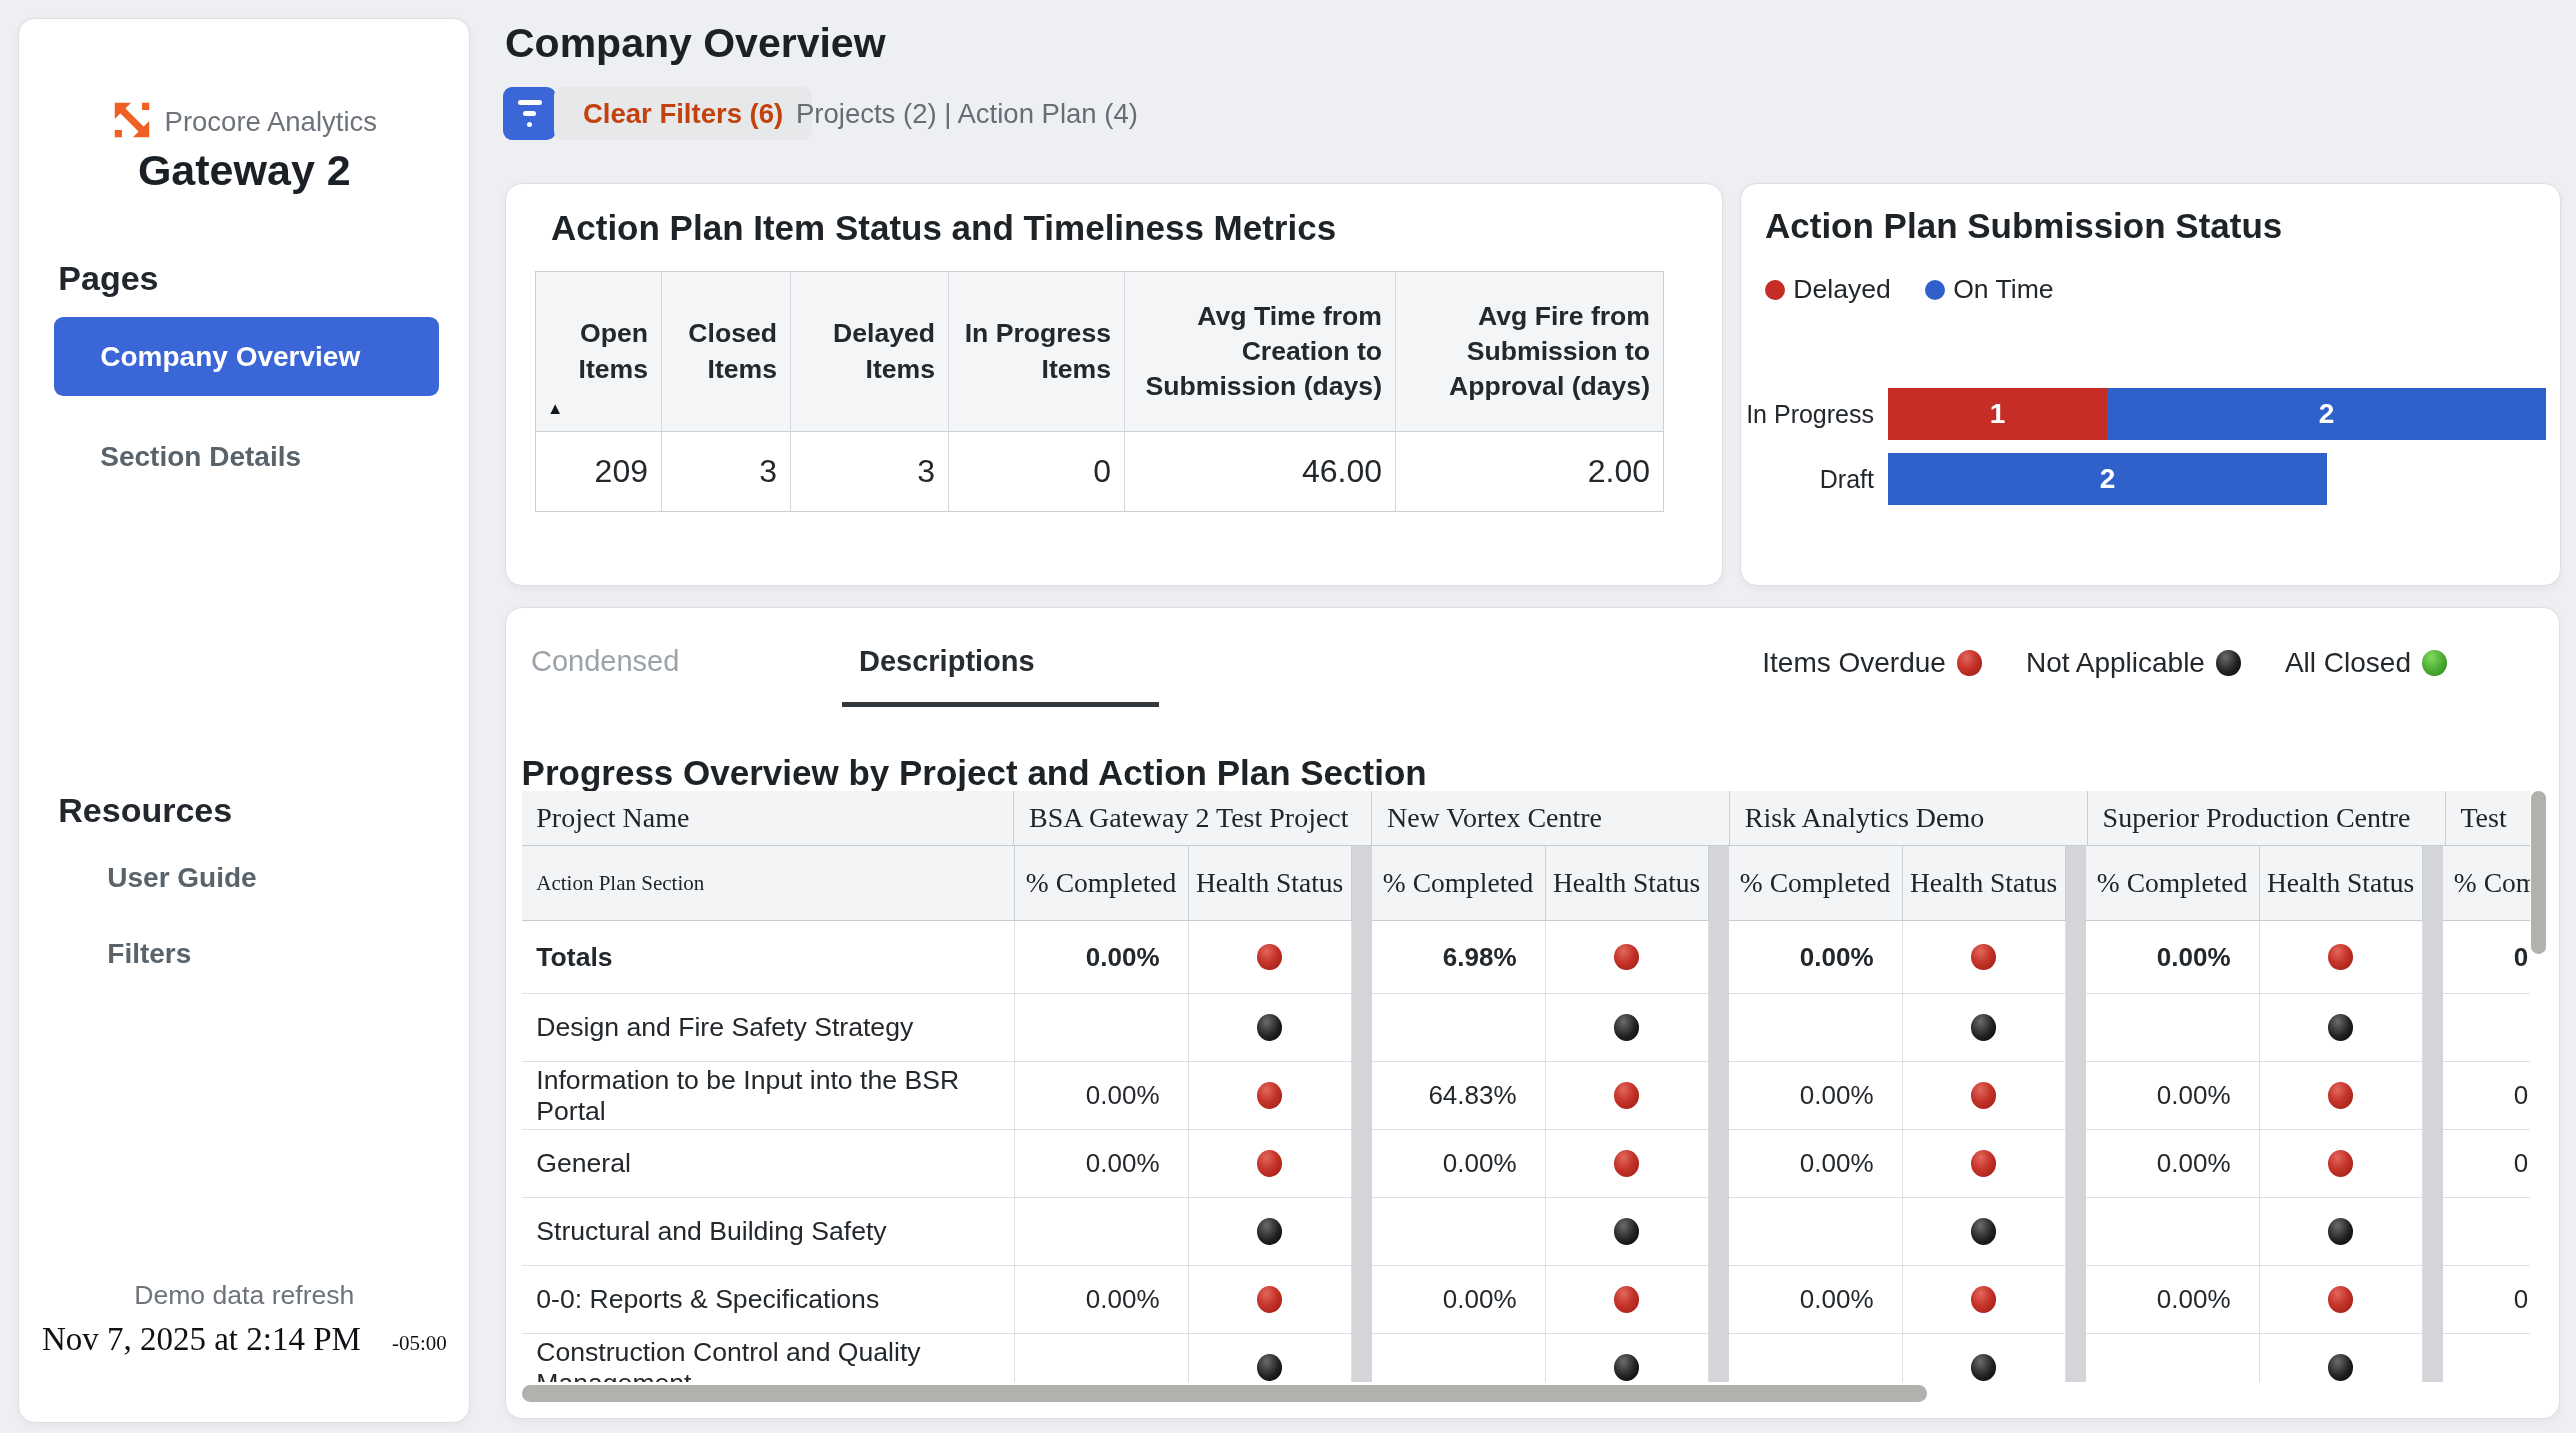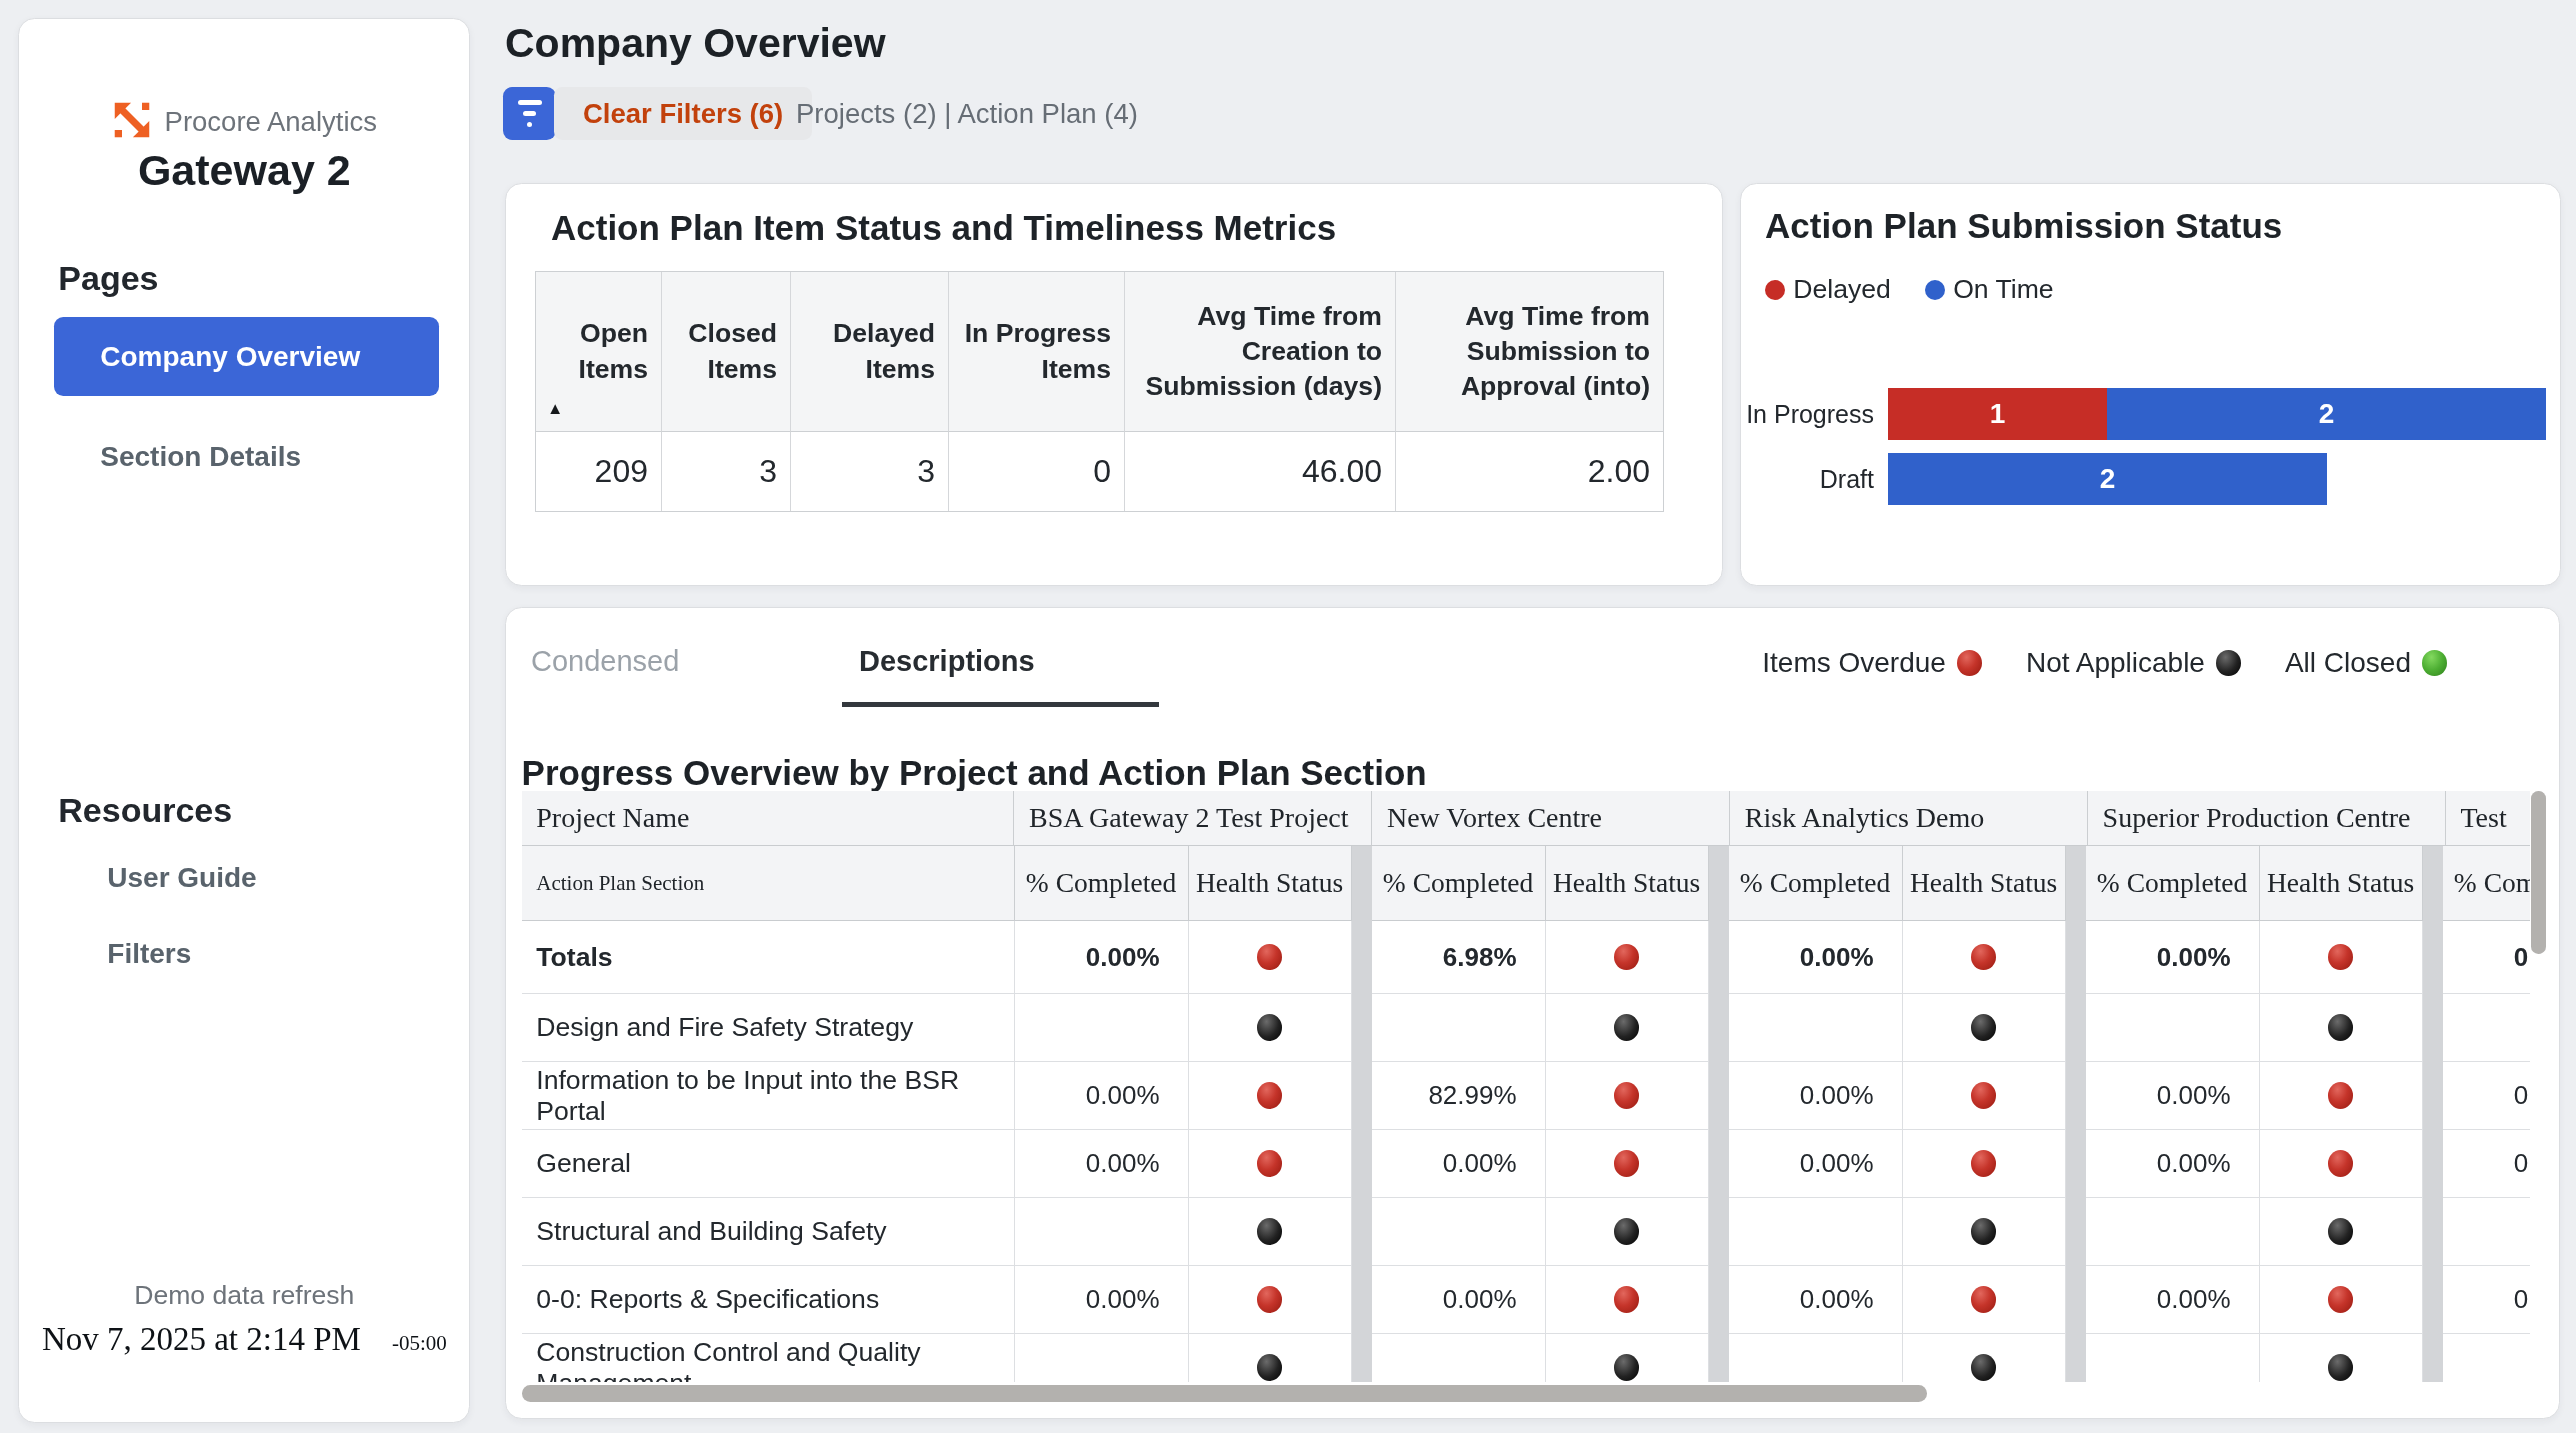--- a/index.html
+++ b/index.html
@@ -120,21 +120,21 @@
 
   <section id="card-metrics" class="card">
     <div class="card-title" style="left:45px;top:24px;">Action Plan Item Status and Timeliness Metrics</div>
     <div id="metrics-table">
         <div class="m-row">
           <div class="m-cell m-head" style="width: 126px;">Open Items<div class="sort-arrow">▲</div></div>
           <div class="m-cell m-head" style="width: 129px;">Closed Items</div>
           <div class="m-cell m-head" style="width: 158px;">Delayed Items</div>
           <div class="m-cell m-head" style="width: 176px;">In Progress Items</div>
           <div class="m-cell m-head" style="width: 271px;">Avg Time from Creation to Submission (days)</div>
-          <div class="m-cell m-head" style="width: 267px;">Avg Time from Submission to Approval (into)</div>
+          <div class="m-cell m-head" style="width: 267px;">Avg Fire from Submission to Approval (days)</div>
         </div>
         <div class="m-row">
           <div class="m-cell m-val" style="width: 126px;">209</div>
           <div class="m-cell m-val" style="width: 129px;">3</div>
           <div class="m-cell m-val" style="width: 158px;">3</div>
           <div class="m-cell m-val" style="width: 176px;">0</div>
           <div class="m-cell m-val" style="width: 271px;">46.00</div>
           <div class="m-cell m-val" style="width: 267px;">2.00</div>
         </div>
       </div>
@@ -258,21 +258,21 @@
             <div class="t-cell t-strip" style="width: 20px; height: 68px;"></div>
             <div class="t-cell pct" style="width: 174px; height: 68px;"></div>
           </div>
           <div class="t-row">
             <div class="t-cell lbl" style="width: 493px; height: 68px; font-size: 26.6px;">Information to be Input into the BSR Portal</div>
             <div class="t-cell pct" style="width: 174px; height: 68px;">0.00%</div>
             <div class="t-cell hs" style="width: 163px; height: 68px;">
               <div class="dot dot-red"></div>
             </div>
             <div class="t-cell t-strip" style="width: 20px; height: 68px;"></div>
-            <div class="t-cell pct" style="width: 174px; height: 68px;">82.99%</div>
+            <div class="t-cell pct" style="width: 174px; height: 68px;">64.83%</div>
             <div class="t-cell hs" style="width: 163px; height: 68px;">
               <div class="dot dot-red"></div>
             </div>
             <div class="t-cell t-strip" style="width: 20px; height: 68px;"></div>
             <div class="t-cell pct" style="width: 174px; height: 68px;">0.00%</div>
             <div class="t-cell hs" style="width: 163px; height: 68px;">
               <div class="dot dot-red"></div>
             </div>
             <div class="t-cell t-strip" style="width: 20px; height: 68px;"></div>
             <div class="t-cell pct" style="width: 174px; height: 68px;">0.00%</div>

